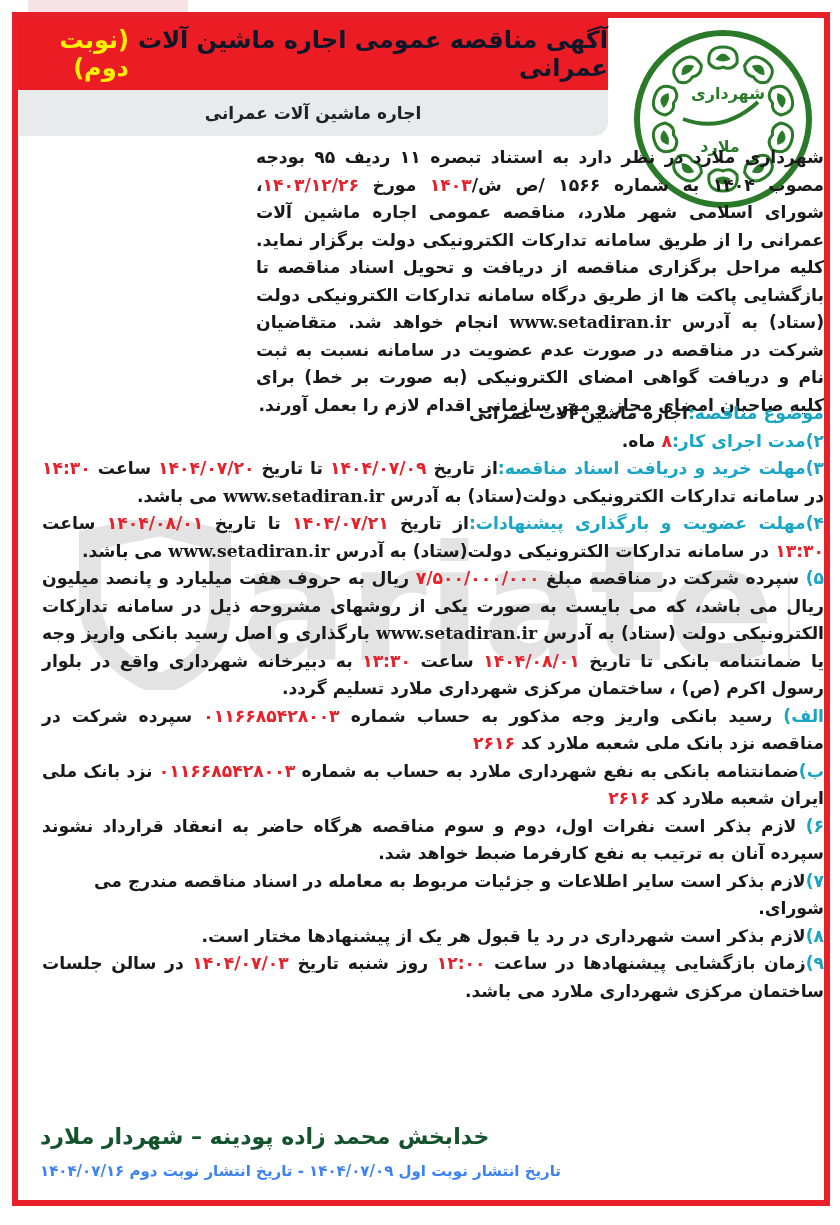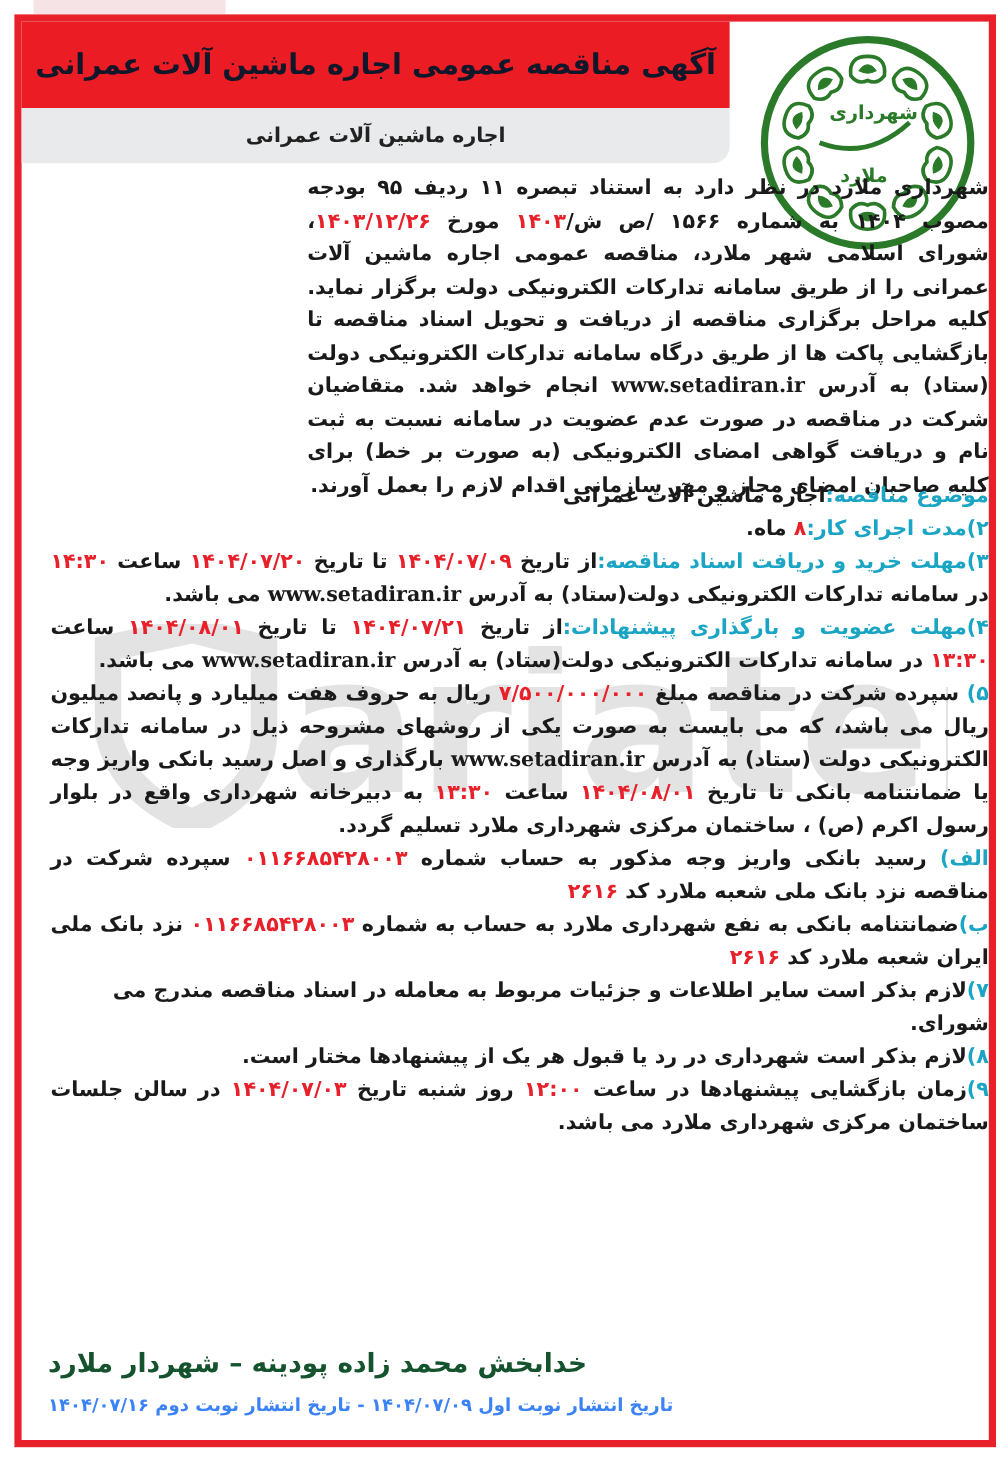--- a/index.html
+++ b/index.html
@@ -38,20 +38,21 @@
 
 <div class="frame"></div>
 
 <svg class="watermark" viewBox="0 0 720 170">
   <path d="M20 20 L90 5 L150 20 L150 90 Q150 140 90 165 Q30 140 20 90 Z" fill="none" stroke="#333" stroke-width="22"></path>
   <text x="170" y="140" font-family="DejaVu Sans, sans-serif" font-weight="bold" font-size="160" fill="#333">ariatender</text>
 </svg>
 
 <div class="title-bar" style="left:18px; top:18px;">
   <span class="title-main">آگهی مناقصه عمومی اجاره ماشین آلات عمرانی</span>
+  <span class="title-accent">(نوبت دوم)</span>
 </div>
 
 <div class="subtitle-bar" style="left:18px; top:90px;">
   <span class="subtitle-text">اجاره ماشین آلات عمرانی</span>
 </div>
 
 <svg class="logo" viewBox="0 0 190 190" style="top:24px; right:22px;">
   <circle cx="95" cy="95" r="86" fill="#ffffff" stroke="#2a7a2a" stroke-width="6"></circle>
   <g fill="#2a7a2a" stroke="#2a7a2a">
     <g transform="translate(95,95)">
@@ -123,20 +124,23 @@
   </p>
   <p class="para">
     <span class="hl">۵)</span> <span>سپرده شرکت در مناقصه مبلغ </span><span class="rd">۷/۵۰۰/۰۰۰/۰۰۰</span><span> ریال به حروف هفت میلیارد و پانصد میلیون ریال می باشد، که می بایست به صورت یکی از روشهای مشروحه ذیل در سامانه تدارکات الکترونیکی دولت (ستاد) به آدرس </span><span class="ltr">www.setadiran.ir</span><span> بارگذاری و اصل رسید بانکی واریز وجه یا ضمانتنامه بانکی تا تاریخ </span><span class="rd">۱۴۰۴/۰۸/۰۱</span><span> ساعت </span><span class="rd">۱۳:۳۰</span><span> به دبیرخانه شهرداری واقع در بلوار رسول اکرم (ص) ، ساختمان مرکزی شهرداری ملارد تسلیم گردد.</span>
   </p>
   <p class="para">
     <span class="hl">الف)</span><span> رسید بانکی واریز وجه مذکور به حساب شماره </span><span class="rd">۰۱۱۶۶۸۵۴۲۸۰۰۳</span><span> سپرده شرکت در مناقصه نزد بانک ملی شعبه ملارد کد </span><span class="rd">۲۶۱۶</span>
   </p>
   <p class="para">
     <span class="hl">ب)</span><span>ضمانتنامه بانکی به نفع شهرداری ملارد به حساب به شماره </span><span class="rd">۰۱۱۶۶۸۵۴۲۸۰۰۳</span><span> نزد بانک ملی ایران شعبه ملارد کد </span><span class="rd">۲۶۱۶</span>
   </p>
+  <p class="para">
+    <span class="hl">۶)</span><span> لازم بذکر است نفرات اول، دوم و سوم مناقصه هرگاه حاضر به انعقاد قرارداد نشوند سپرده آنان به ترتیب به نفع کارفرما ضبط خواهد شد.</span>
+  </p>
   <p class="para right-only">
     <span class="hl">۷)</span><span>لازم بذکر است سایر اطلاعات و جزئیات مربوط به معامله در اسناد مناقصه مندرج می شورای.</span>
   </p>
   <p class="para right-only">
     <span class="hl">۸)</span><span>لازم بذکر است شهرداری در رد یا قبول هر یک از پیشنهادها مختار است.</span>
   </p>
   <p class="para" style="">
     <span class="hl">۹)</span><span>زمان بازگشایی پیشنهادها در ساعت </span><span class="rd">۱۲:۰۰</span><span> روز شنبه تاریخ </span><span class="rd">۱۴۰۴/۰۷/۰۳</span><span> در سالن جلسات ساختمان مرکزی شهرداری ملارد می باشد.</span>
   </p>
 </div>

